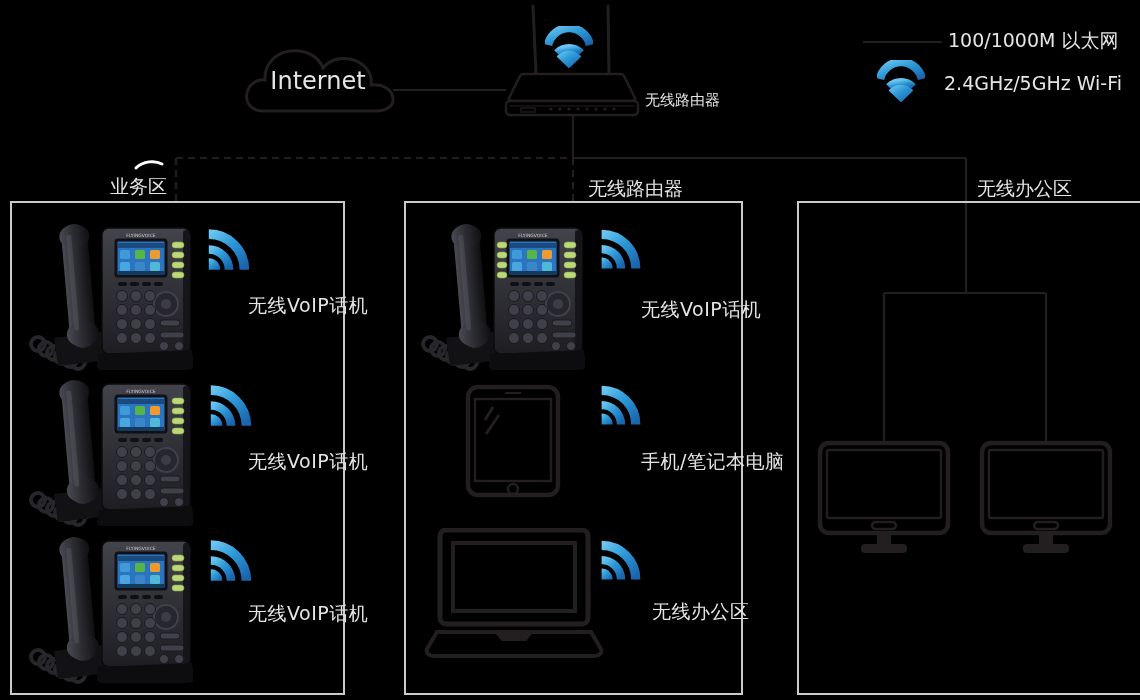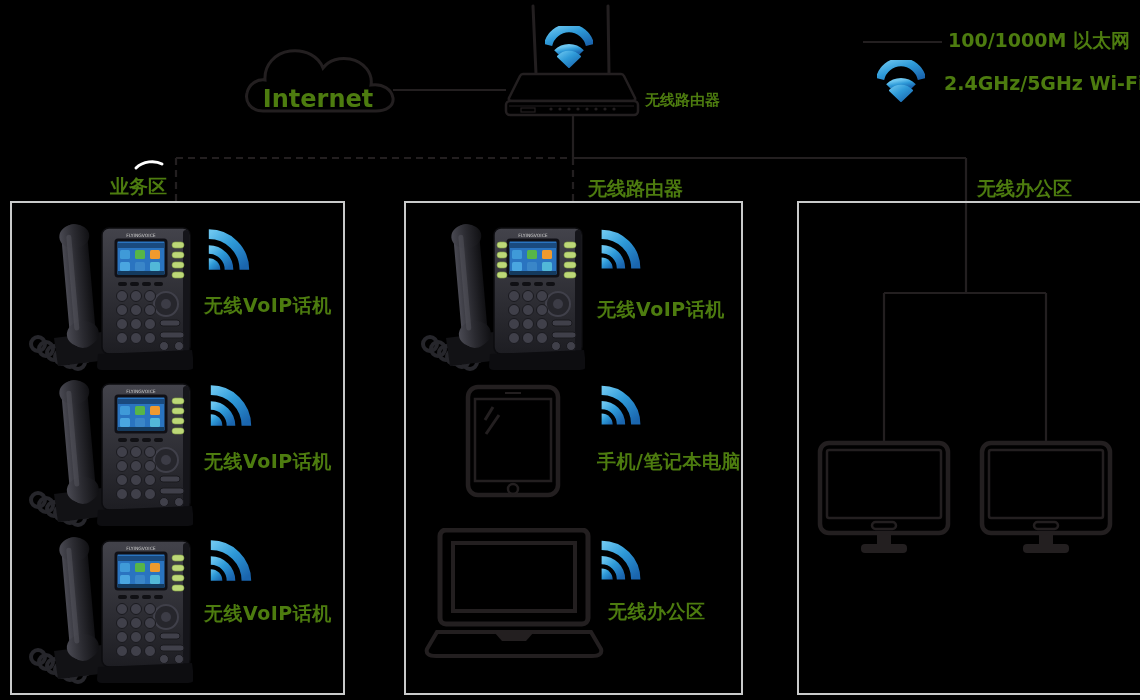--- a/index.html
+++ b/index.html
@@ -1,23 +1,23 @@
 <!DOCTYPE html>
 <html><head>
 <meta charset="utf-8">
 <style>
   html,body{margin:0;padding:0;background:#000;}
   #stage{position:relative;width:1140px;height:700px;background:#000;overflow:hidden;
          font-family:"DejaVu Sans",sans-serif;color:#231f20;}
   .abs{position:absolute;}
-  .lbl{position:absolute;font-weight:700;color:#4d7c0f;white-space:nowrap;line-height:1.1;}
+  .lbl{position:absolute;font-weight:400;color:#e5e5e5;white-space:nowrap;line-height:1.1;}
   .zone{position:absolute;border:2px solid #c9caca;background:transparent;}
   svg{display:block;overflow:visible;}
   .zlbl{font-size:19px;}
-  .ilbl{font-size:19px;letter-spacing:.5px;}
+  .ilbl{font-size:19px;letter-spacing:.5px;margin-left:44px;}
 </style>
 </head>
 <body>
 
 <div id="stage">
 
   <svg width="0" height="0" style="position:absolute" aria-hidden="true">
     <defs>
       <linearGradient id="gWifi" x1="0" y1="0" x2="0.9" y2="1">
         <stop offset="0" stop-color="#6cc6f0"></stop>
@@ -145,21 +145,21 @@
       <path d="M573 158 V201" stroke-dasharray="7 5"></path>
       <path d="M573 158 H966"></path>
       <path d="M966 158 V293"></path>
       <path d="M884 293 H1046 M884 293 V441 M1046 293 V441"></path>
     </g>
   </svg>
 
   <svg class="abs" style="left:243px;top:43px;z-index:2" width="160" height="72" viewBox="0 0 160 72">
     <path d="M20 68 C7 68 2 58 4 50 C6 41 14 36 22 37 C21 22 32 10 47 8 C63 6 76 14 80 25 C86 17 97 14 107 16 C121 19 130 30 128 42 C140 40 149 47 150 55 C151 63 143 68 133 68 Z" fill="#000" stroke="#231f20" stroke-width="3"></path>
   </svg>
-  <div class="lbl" style="left:243px;top:86px;width:150px;text-align:center;font-size:24px;z-index:3">Internet</div>
+  <div class="lbl" style="left:243px;top:68px;width:150px;text-align:center;font-size:24px;z-index:3">Internet</div>
 
   <svg class="abs" style="left:505px;top:2px;z-index:2" width="135" height="116" viewBox="0 0 135 116">
     <g stroke="#231f20" fill="#000">
       <path d="M28 4 L31 72" stroke-width="3" stroke-linecap="round"></path>
       <path d="M103 4 L104 72" stroke-width="3" stroke-linecap="round"></path>
       <path d="M18 72 H116 Q118 72 119 74 L130 96 Q131 99 127 99 H7 Q3 99 4 96 L15 74 Q16 72 18 72 Z" stroke-width="2.5"></path>
       <rect x="1" y="99" width="132" height="14" rx="4" stroke-width="2.5"></rect>
       <path d="M4 104 H129" stroke-width="1.2" fill="none"></path>
       <rect x="16" y="106" width="14" height="4" stroke-width="1.2"></rect>
     </g>

